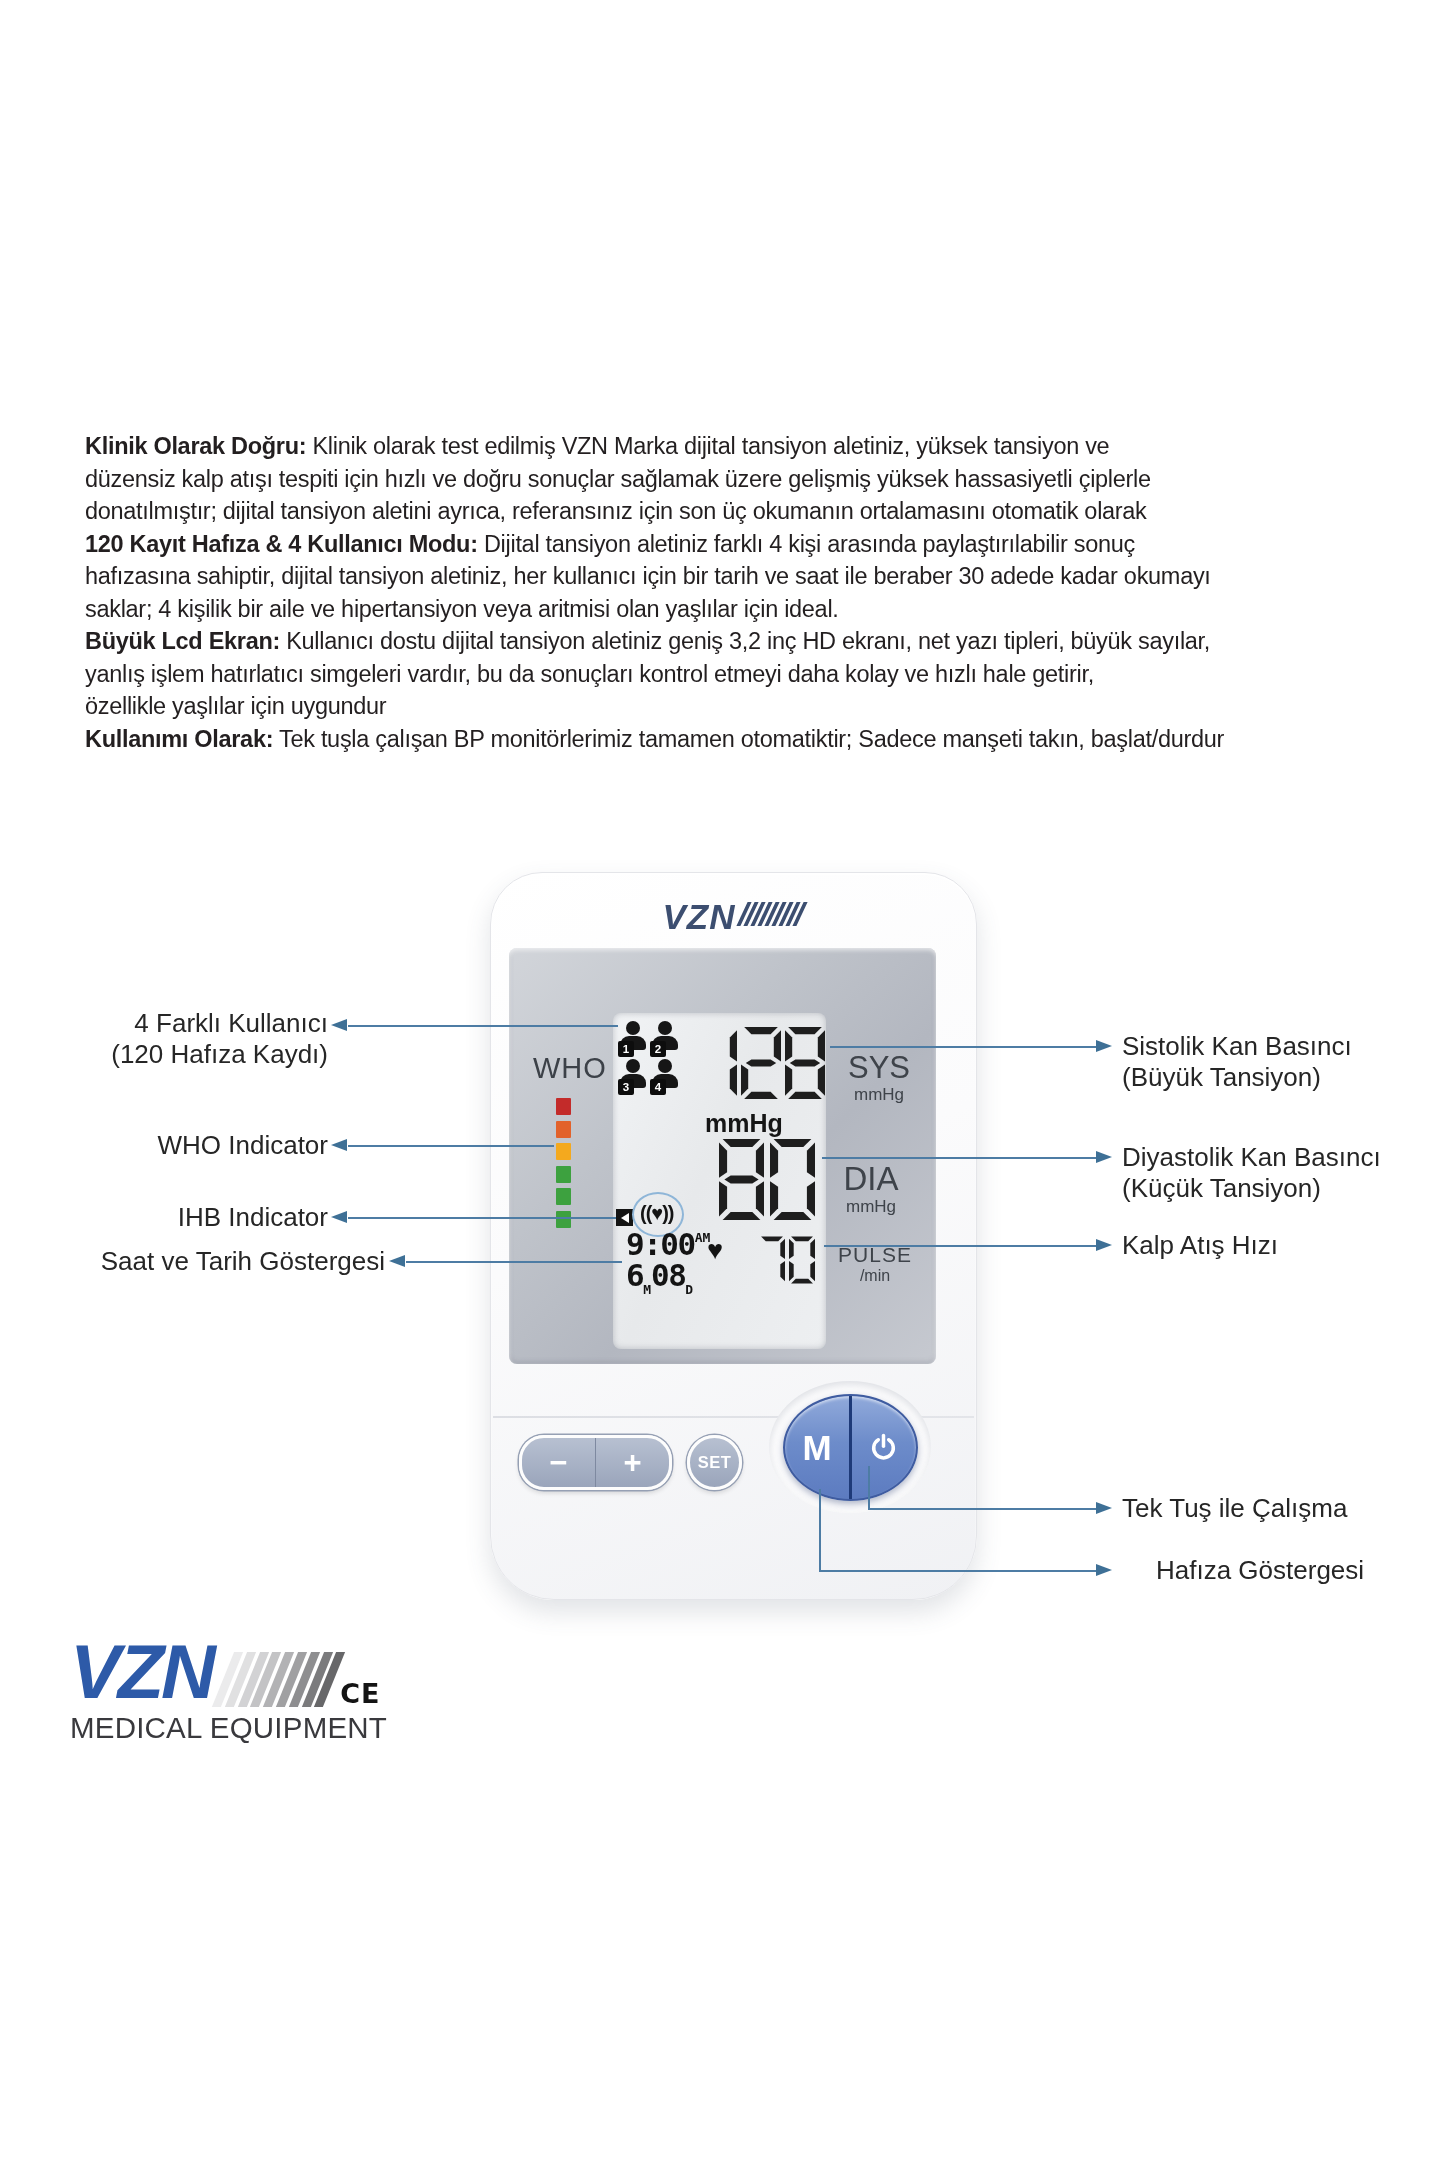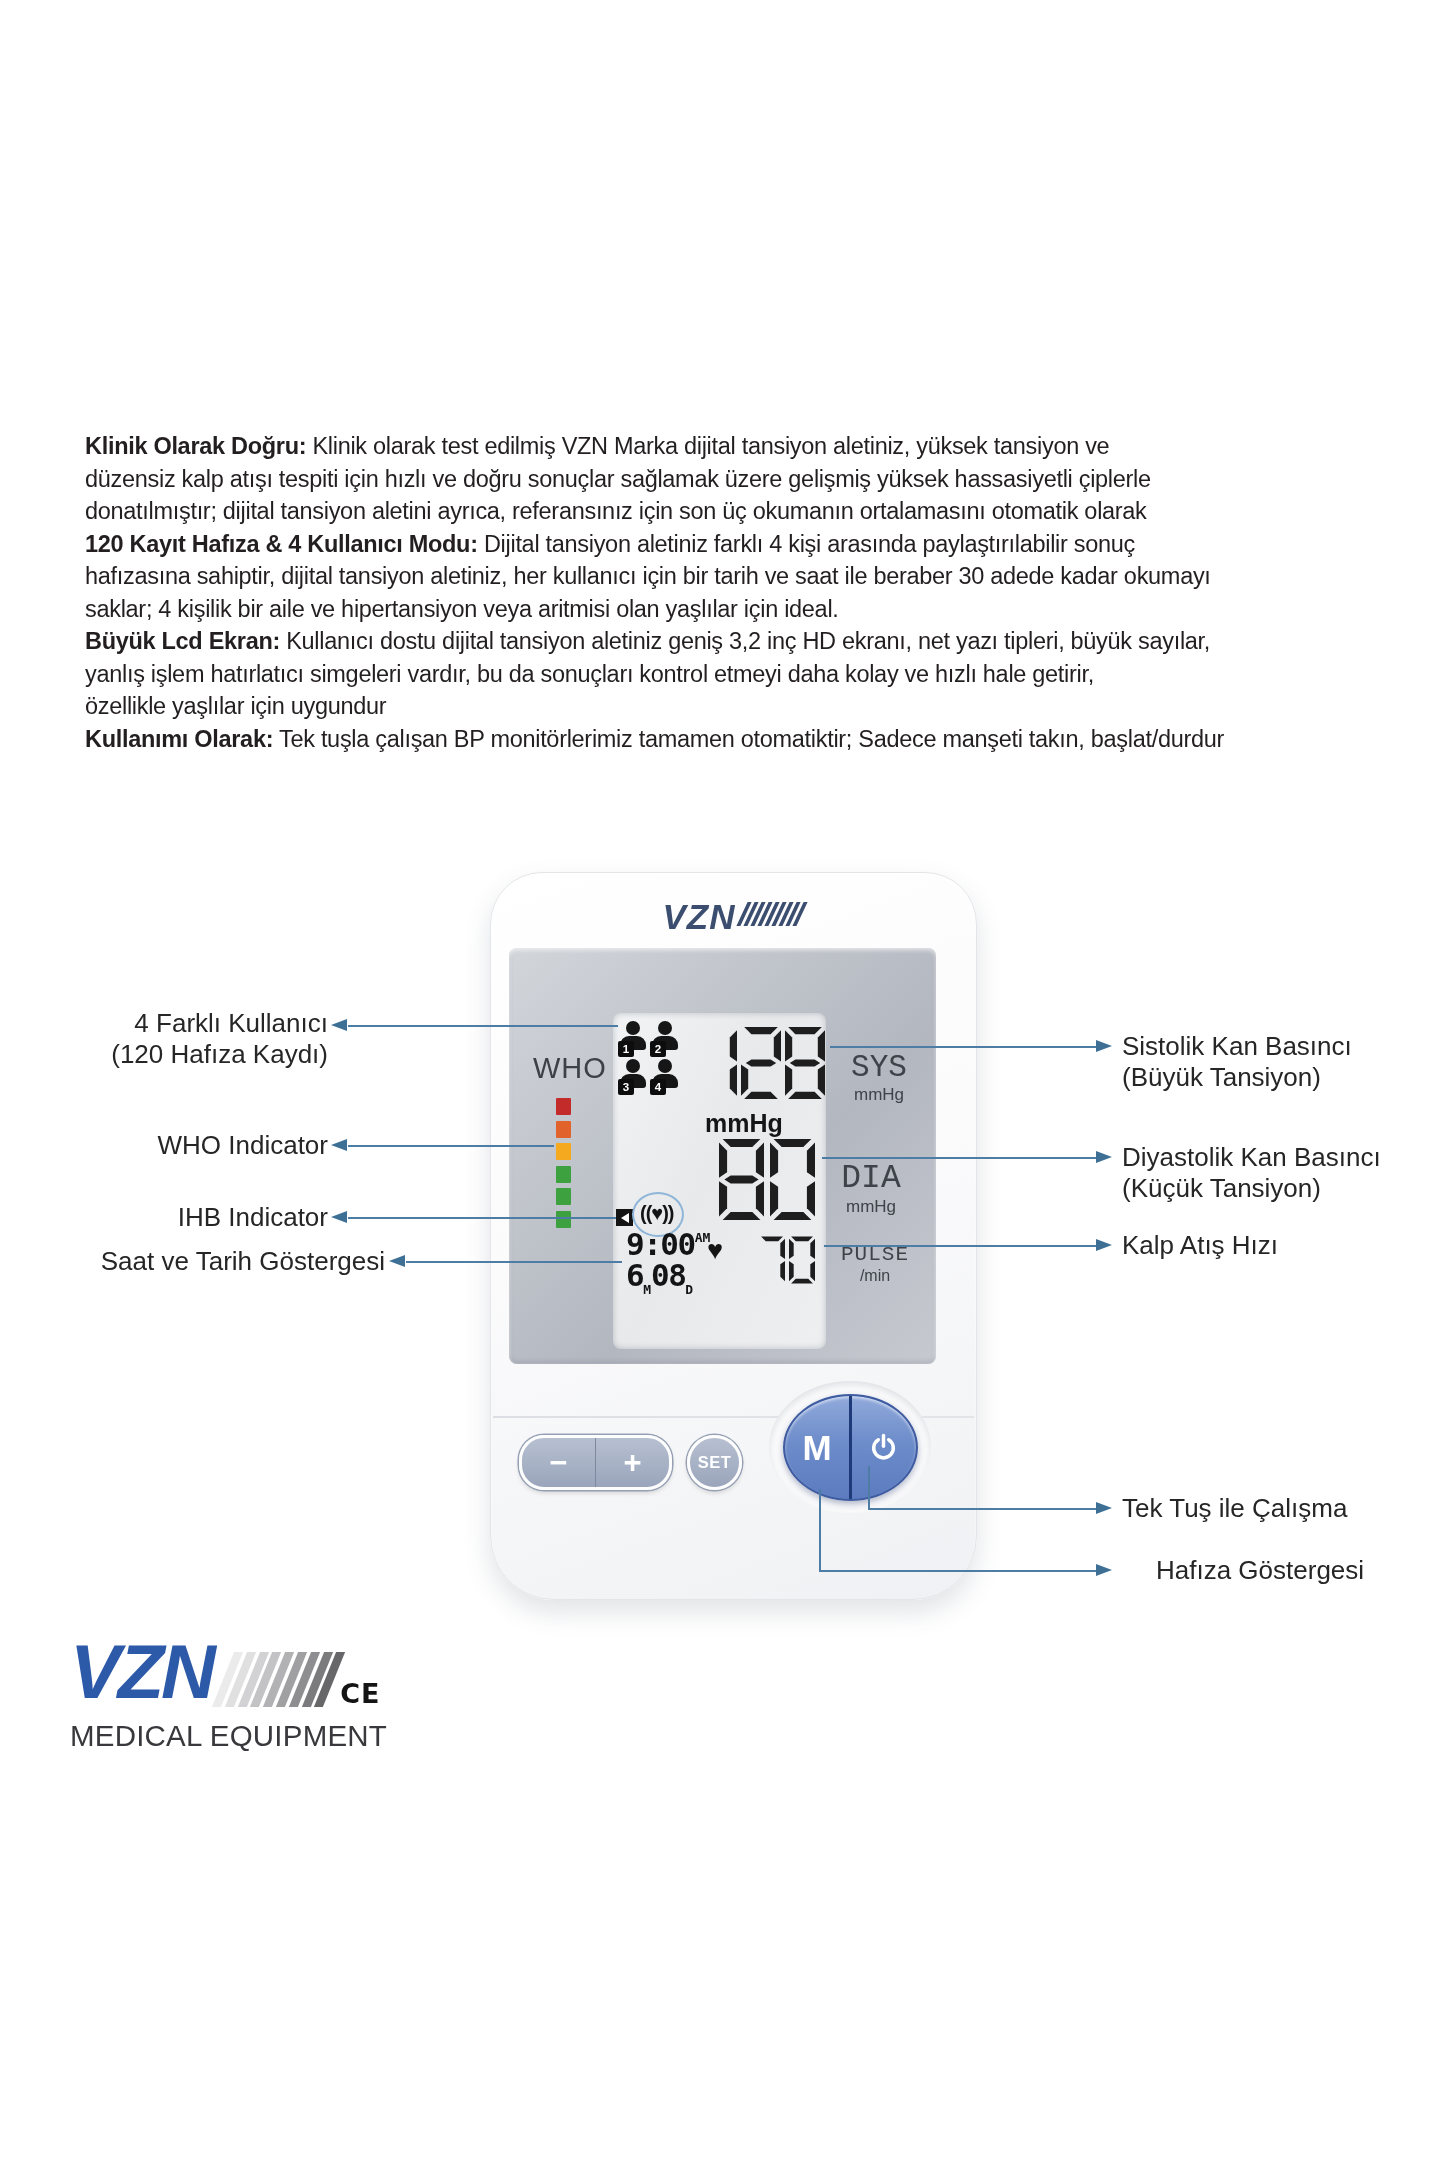--- a/index.html
+++ b/index.html
@@ -28,21 +28,21 @@
 
   .panel{position:absolute;left:18px;top:75px;width:427px;height:416px;border-radius:8px;
          background:linear-gradient(135deg,#d2d5da 0%,#bfc3ca 35%,#b3b7c0 60%,#c6c9d0 100%);
          box-shadow:inset 0 2px 4px rgba(255,255,255,.7), inset 0 -2px 5px rgba(90,95,110,.25);}
 
   .who{position:absolute;left:24px;top:104px;font-size:29px;color:#3c4148;letter-spacing:1px;}
   .whobar{position:absolute;left:47px;top:150px;}
   .whobar i{display:block;width:15px;height:17px;margin-bottom:5.5px;border-radius:1px;}
 
   .plabel{position:absolute;text-align:center;color:#3e434a;}
-  .pl-main{line-height:1;font-family:Liberation Mono, monospace;}
+  .pl-main{line-height:1;}
   .pl-sub{line-height:1;margin-top:3px;}
   .sysl{left:334px;top:104px;width:72px;}
   .sysl .pl-main{font-size:31px;}
   .sysl .pl-sub{font-size:17px;}
   .dial{left:322px;top:214px;width:80px;}
   .dial .pl-main{font-size:33px;}
   .dial .pl-sub{font-size:17px;}
   .pulsel{left:326px;top:296px;width:80px;}
   .pulsel .pl-main{font-size:21px;letter-spacing:1px;}
   .pulsel .pl-sub{font-size:16px;}
@@ -127,21 +127,21 @@
   
   .brand{position:absolute;left:70px;top:1636px;}
   .brand-vzn{font-style:italic;font-weight:bold;font-size:76px;line-height:72px;
              color:#2d5aa8;letter-spacing:-3px;vertical-align:top;}
   .brand-bars{display:inline-block;vertical-align:top;margin-left:10px;margin-top:16px;}
   .brand-bars i{display:inline-block;width:9px;height:55px;margin-right:3.8px;
                 transform:skewX(-22deg);}
   .brand-ce{display:inline-block;vertical-align:top;margin-top:42px;margin-left:2px;
             font-size:27px;font-weight:600;color:#141414;letter-spacing:1px;
             font-family:"DejaVu Sans",sans-serif;}
-  .brand-sub{font-size:29.5px;color:#39393d;letter-spacing:0.2px;margin-top:8px;}
+  .brand-sub{font-size:29.5px;color:#39393d;letter-spacing:0.2px;margin-top:0px;}
 </style>
 </head>
 <body>
 
 <div class="page">
 
   <section class="desc" id="descBlock">
       <div class="dline"><span class="lead">Klinik Olarak Doğru:</span> Klinik olarak test edilmiş VZN Marka dijital tansiyon aletiniz, yüksek tansiyon ve</div>
       <div class="dline">düzensiz kalp atışı tespiti için hızlı ve doğru sonuçlar sağlamak üzere gelişmiş yüksek hassasiyetli çiplerle</div>
       <div class="dline">donatılmıştır; dijital tansiyon aletini ayrıca, referansınız için son üç okumanın ortalamasını otomatik olarak</div>

